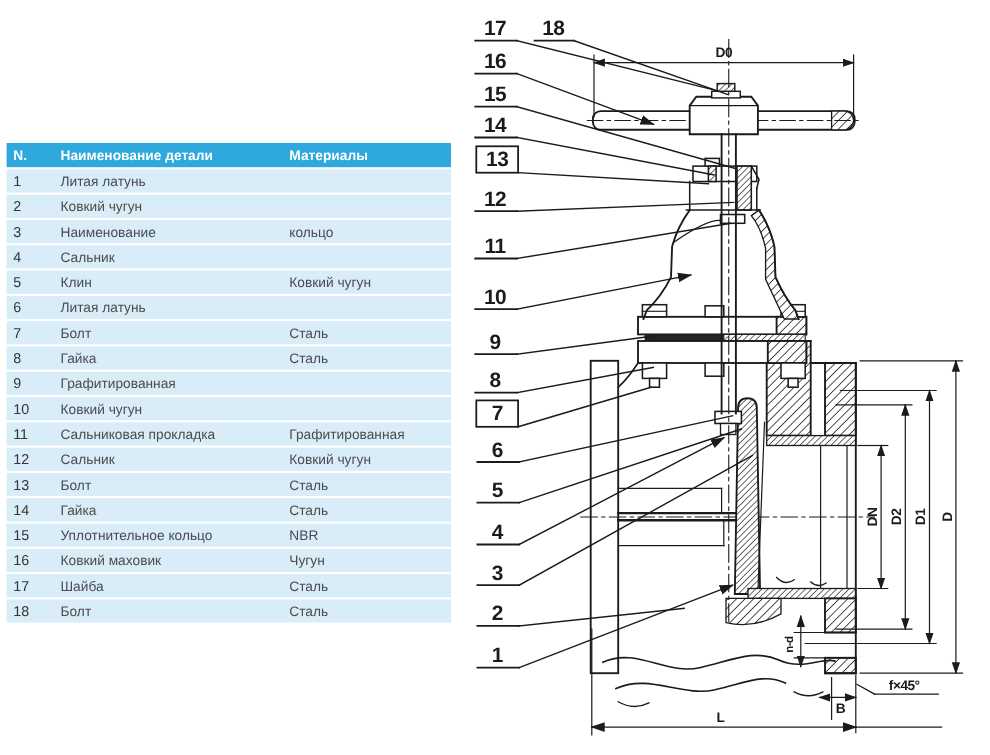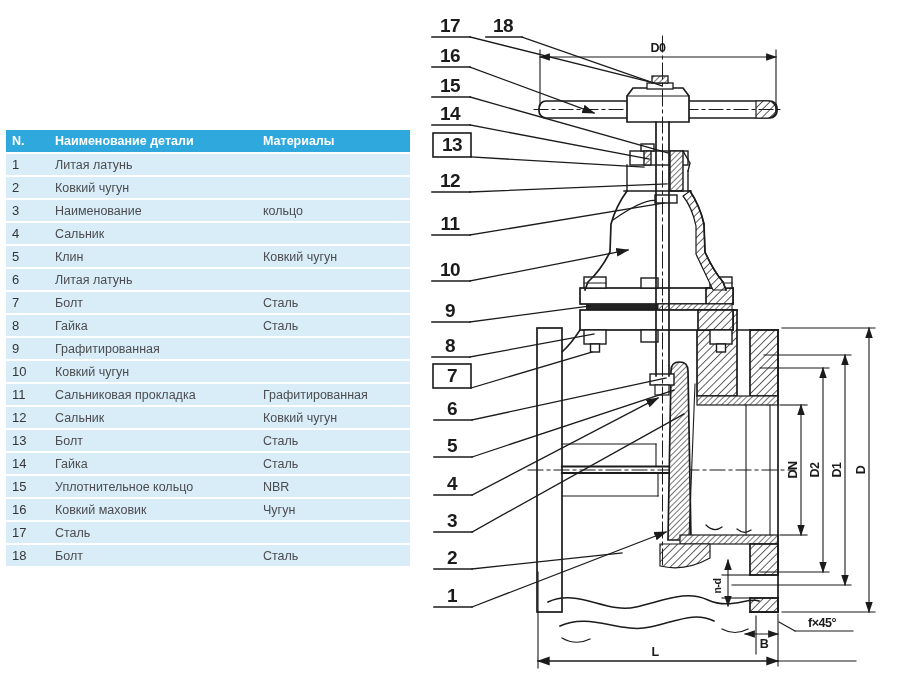--- a/index.html
+++ b/index.html
@@ -392,20 +392,21 @@
   </div>
 
   <div class="t-row">
     <div class="c-n">16</div>
     <div class="c-name">Ковкий маховик</div>
     <div class="c-mat">Чугун</div>
   </div>
 
   <div class="t-row">
     <div class="c-n">17</div>
+    <div class="c-name">Шайба</div>
     <div class="c-mat">Сталь</div>
   </div>
 
   <div class="t-row">
     <div class="c-n">18</div>
     <div class="c-name">Болт</div>
     <div class="c-mat">Сталь</div>
   </div>
 </div>
 </div>

